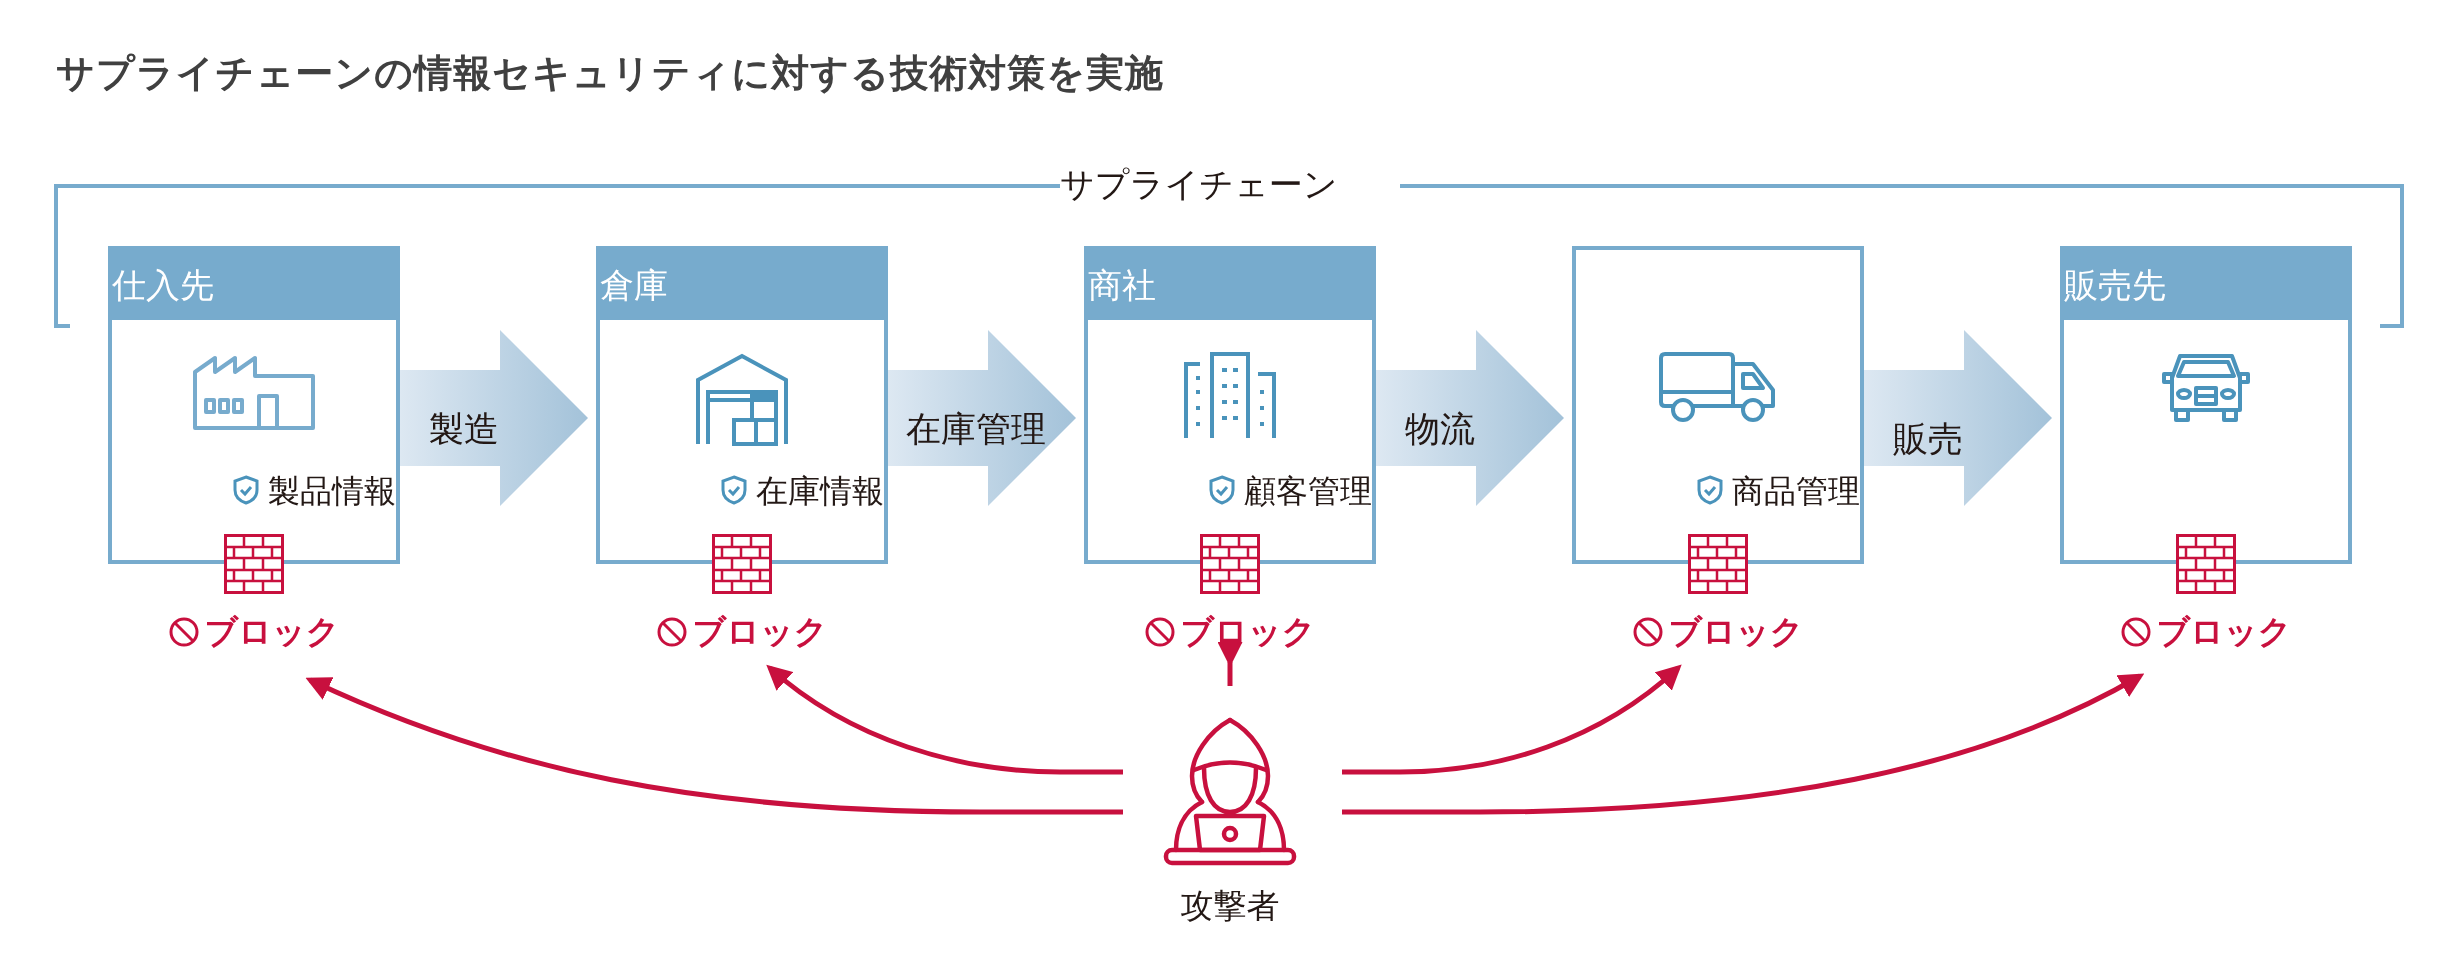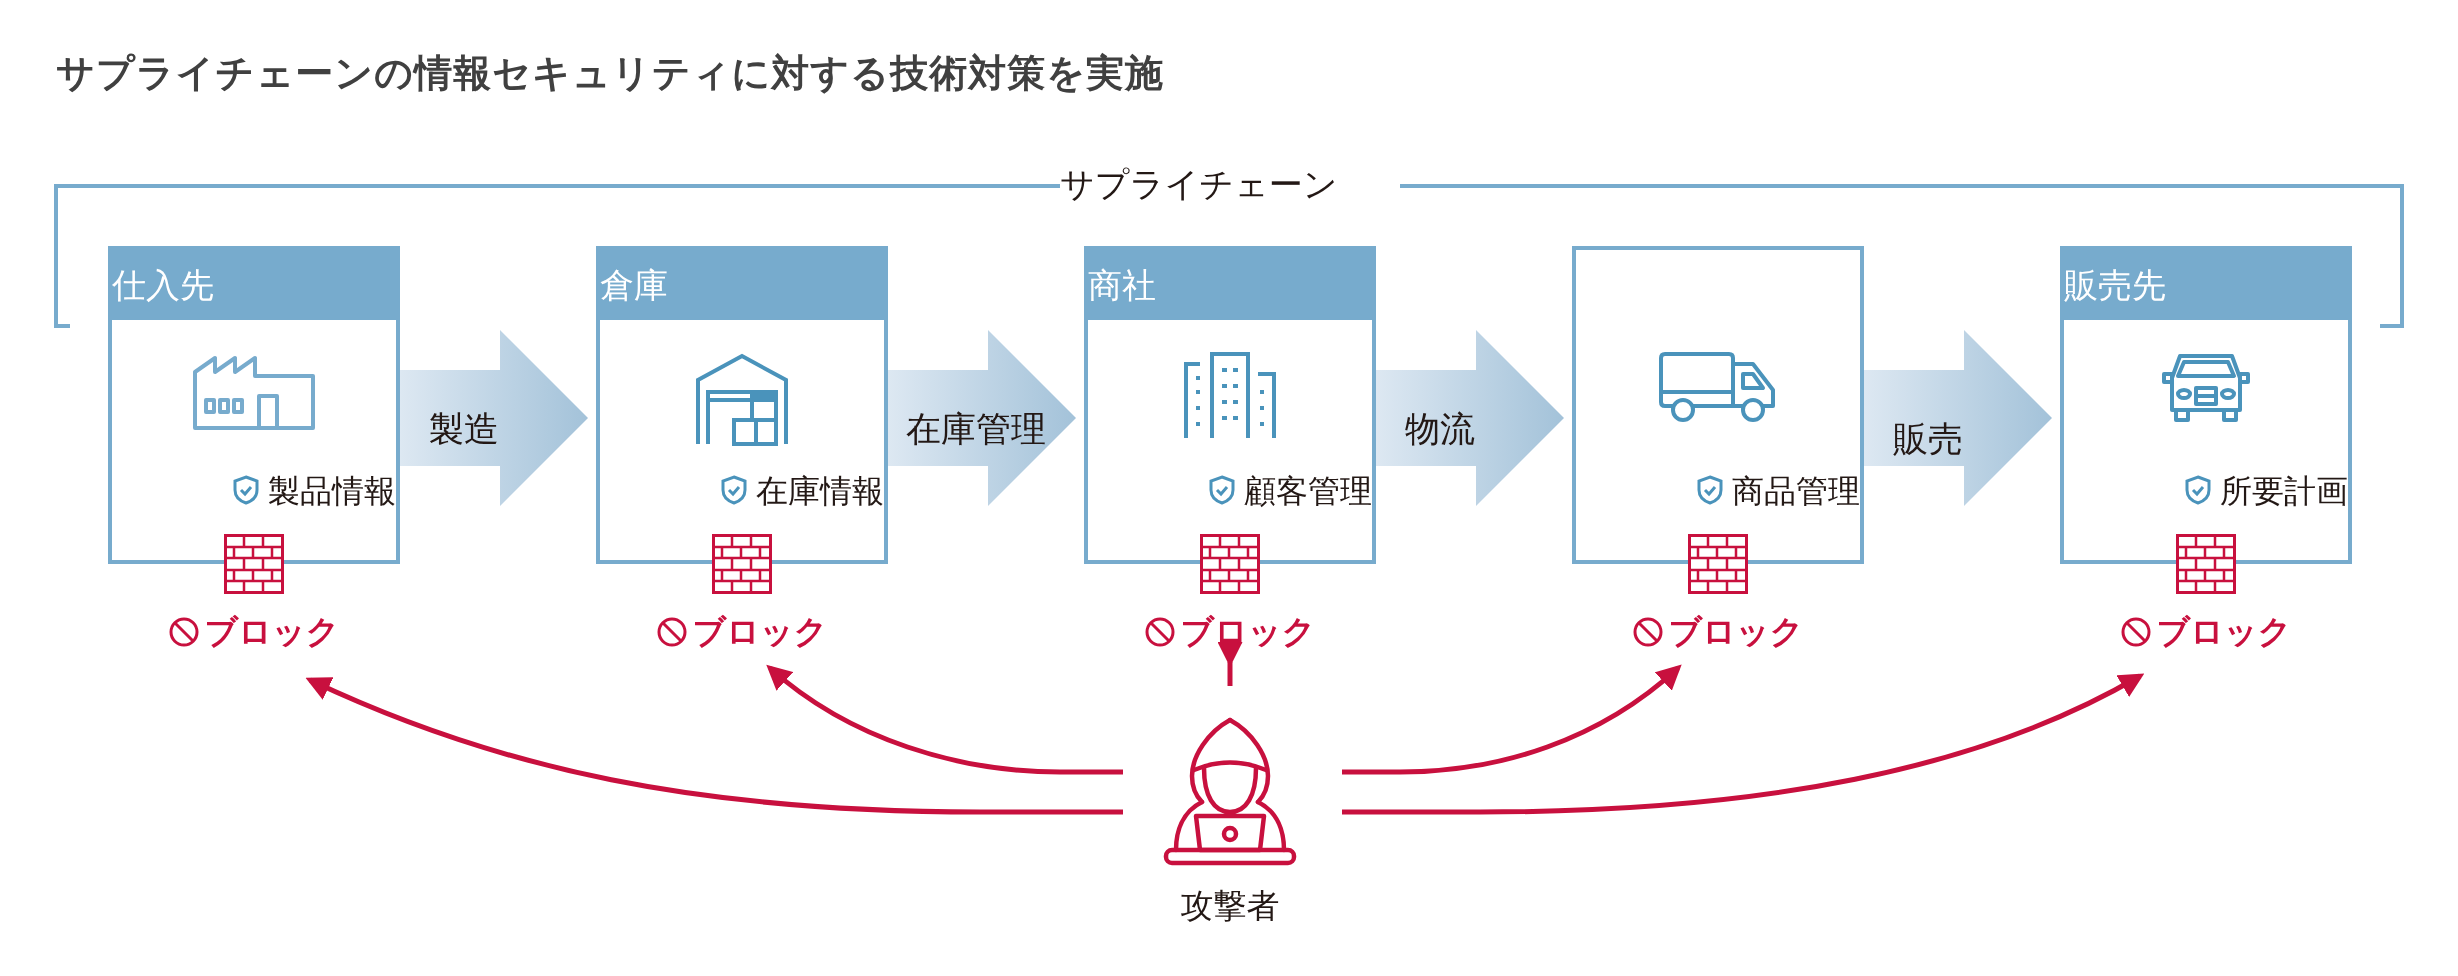--- a/index.html
+++ b/index.html
@@ -156,24 +156,20 @@
           <rect x="4" y="22" width="8" height="8"></rect>
           <rect x="80" y="22" width="8" height="8"></rect>
           <ellipse cx="24" cy="42" rx="6" ry="4"></ellipse>
           <ellipse cx="68" cy="42" rx="6" ry="4"></ellipse>
           <rect x="36" y="36" width="20" height="16"></rect>
           <path d="M36,44 L56,44"></path>
           <path d="M16,58 L16,68 L28,68 L28,58 M64,58 L64,68 L76,68 L76,58"></path>
         </g>
       </svg>
   </div>
-  <div class="info"><span class="shield"><svg width="28" height="32" viewBox="0 0 28 32">
-          <path d="M14,3 L25,7 L25,16 C25,23 20,27 14,29 C8,27 3,23 3,16 L3,7 Z" fill="none" stroke="#4a93bb" stroke-width="3"></path>
-          <path d="M9,16 L13,20 L19,13" fill="none" stroke="#4a93bb" stroke-width="3"></path>
-        </svg></span><span>所要計画</span></div>
 </div>
 
 <div class="flow" style="left:364px;top:394px">製造</div>
 <div class="flow" style="left:876px;top:394px">在庫管理</div>
 <div class="flow" style="left:1340px;top:394px">物流</div>
 <div class="flow" style="left:1828px;top:404px">販売</div>
 
 <div class="fw" style="left:224px;top:534px"><svg width="60" height="60" viewBox="0 0 60 60">
       <rect x="1.5" y="1.5" width="57" height="57" fill="#fff" stroke="#c8103e" stroke-width="3"></rect>
       <g stroke="#c8103e" stroke-width="2.5" fill="none">

